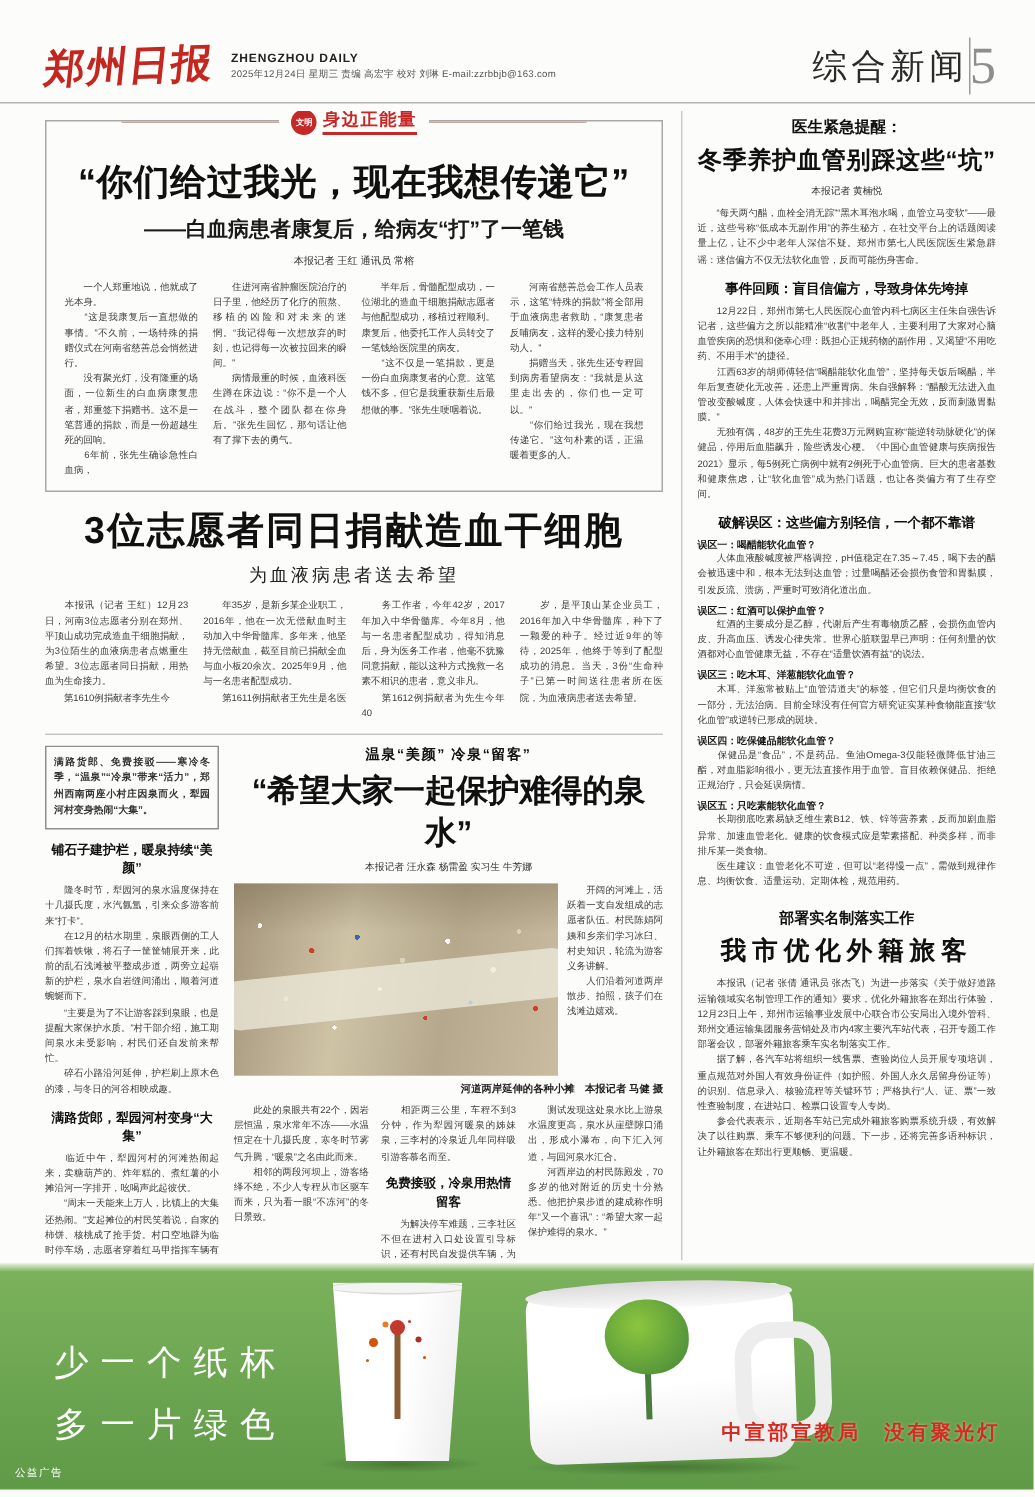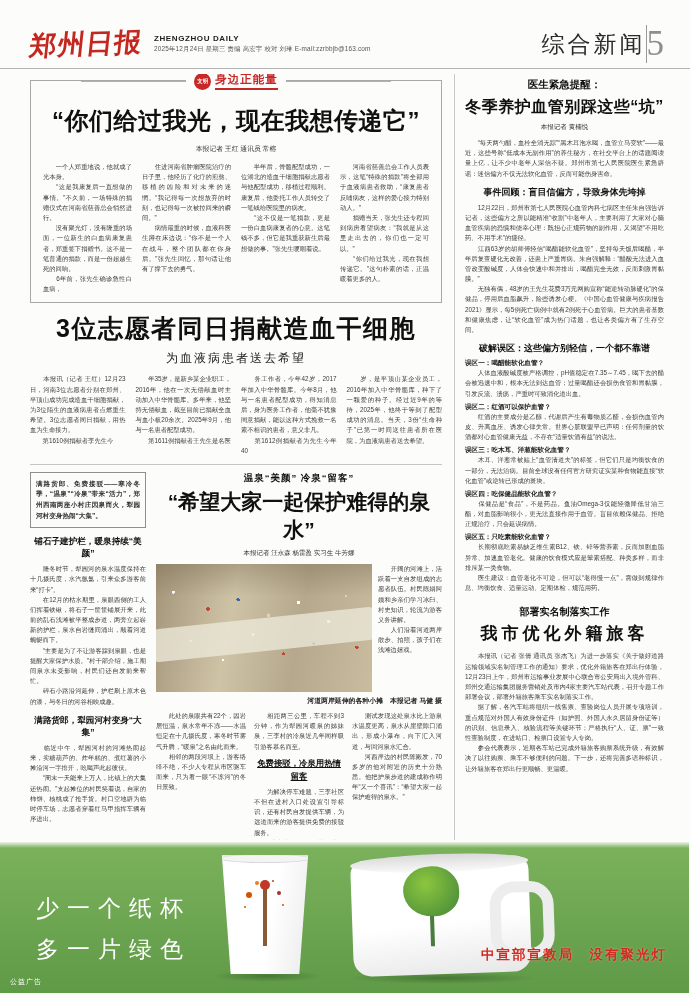--- a/index.html
+++ b/index.html
@@ -68,21 +68,21 @@
       radial-gradient(circle 2.4px at 93% 65%,#c4432f 70%,transparent 71%),
       linear-gradient(100deg,#a4957a 0%,#cfc3a6 35%,#b5a88c 65%,#c9bc9f 100%);}
   .photo::after{content:"";position:absolute;left:-6%;right:-6%;top:42%;height:26%;
       background:rgba(236,232,218,.78);border-radius:40px;transform:rotate(-6deg);}
   .photo::before{content:"";position:absolute;left:0;right:0;top:0;height:26%;
       background:linear-gradient(rgba(110,96,72,.35),transparent);}
   .photo-side{width:64px;flex:none;}
   .caption{font-size:6.9px;font-weight:bold;text-align:right;margin-top:4px;color:#222;}
   .spring-cols{display:flex;gap:8px;margin-top:5px;flex:1;overflow:hidden;}
   .scol{flex:1;overflow:hidden;}
-  .sub-head-inline{font-size:8.4px;font-weight:bold;text-align:center;margin:5px 0 3px;color:#111;text-decoration:underline;}
+  .sub-head-inline{font-size:8.4px;font-weight:bold;text-align:center;margin:5px 0 3px;color:#111;}
   
   .v-kicker{font-size:10.5px;font-weight:bold;text-align:center;margin-top:4px;color:#111;}
   .v-headline{font-size:16px;font-weight:bold;text-align:center;margin-top:5px;color:#101010;letter-spacing:.5px;}
   .v-byline{font-size:6.5px;text-align:center;margin:5px 0 6px;color:#333;}
   .sec-title{font-size:9px;font-weight:bold;text-align:center;margin:7px 0 4px;color:#111;}
   .myth-title{font-size:6.6px;font-weight:bold;margin-top:4px;color:#1a1a1a;}
   .passenger{margin-top:12px;}
   .p-kicker{font-size:10px;font-weight:bold;text-align:center;color:#111;}
   .p-headline{font-size:17px;font-weight:bold;text-align:center;letter-spacing:4px;line-height:1.3;margin-top:4px;color:#101010;}
   .passenger .body-txt{margin-top:6px;}
@@ -141,20 +141,21 @@
       <div class="lead-box">
         <div class="badge-row">
           <div class="badge-line"></div>
           <div class="badge-chip">
             <span class="seal">文明</span>
             <span class="badge-text">身边正能量</span>
           </div>
           <div class="badge-line"></div>
         </div>
         <div class="lead-headline">“你们给过我光，现在我想传递它”</div>
+        <div class="lead-subhead">——白血病患者康复后，给病友“打”了一笔钱</div>
         <div class="lead-byline">本报记者 王红 通讯员 常榕</div>
         <div class="cols4 body-txt">
           <p class="flow">　　一个人郑重地说，他就成了光本身。
 　　“这是我康复后一直想做的事情。”不久前，一场特殊的捐赠仪式在河南省慈善总会悄然进行。
 　　没有聚光灯，没有隆重的场面，一位新生的白血病康复患者，郑重签下捐赠书。这不是一笔普通的捐款，而是一份超越生死的回响。
 　　6年前，张先生确诊急性白血病，</p>
           <p class="flow">　　住进河南省肿瘤医院治疗的日子里，他经历了化疗的煎熬、移植的凶险和对未来的迷惘。“我记得每一次想放弃的时刻，也记得每一次被拉回来的瞬间。”
 　　病情最重的时候，血液科医生蹲在床边说：“你不是一个人在战斗，整个团队都在你身后。”张先生回忆，那句话让他有了撑下去的勇气。</p>
           <p class="flow">　　半年后，骨髓配型成功，一位湖北的造血干细胞捐献志愿者与他配型成功，移植过程顺利。康复后，他委托工作人员转交了一笔钱给医院里的病友。
 　　“这不仅是一笔捐款，更是一份白血病康复者的心意。这笔钱不多，但它是我重获新生后最想做的事。”张先生哽咽着说。</p>

